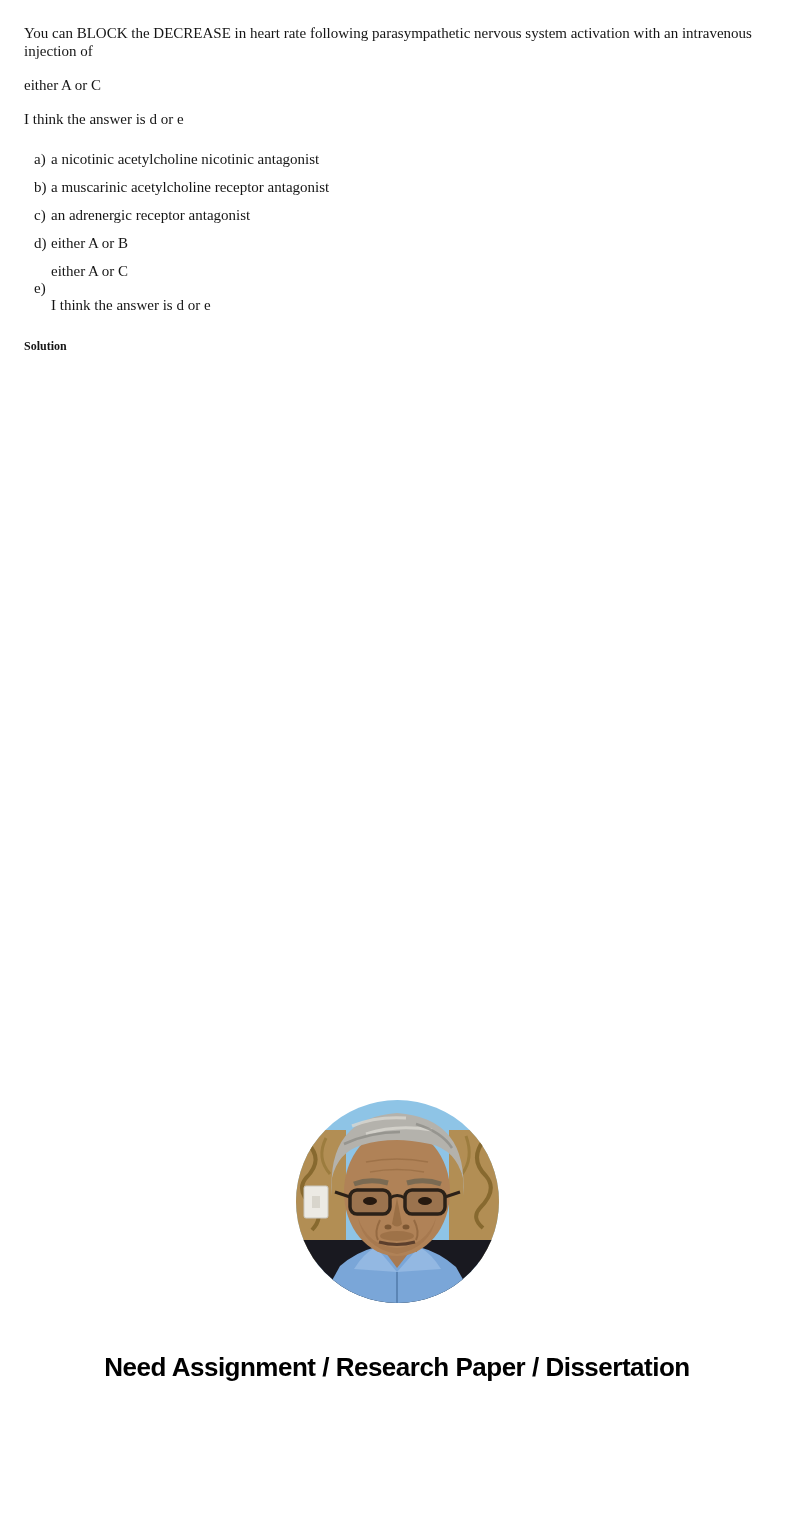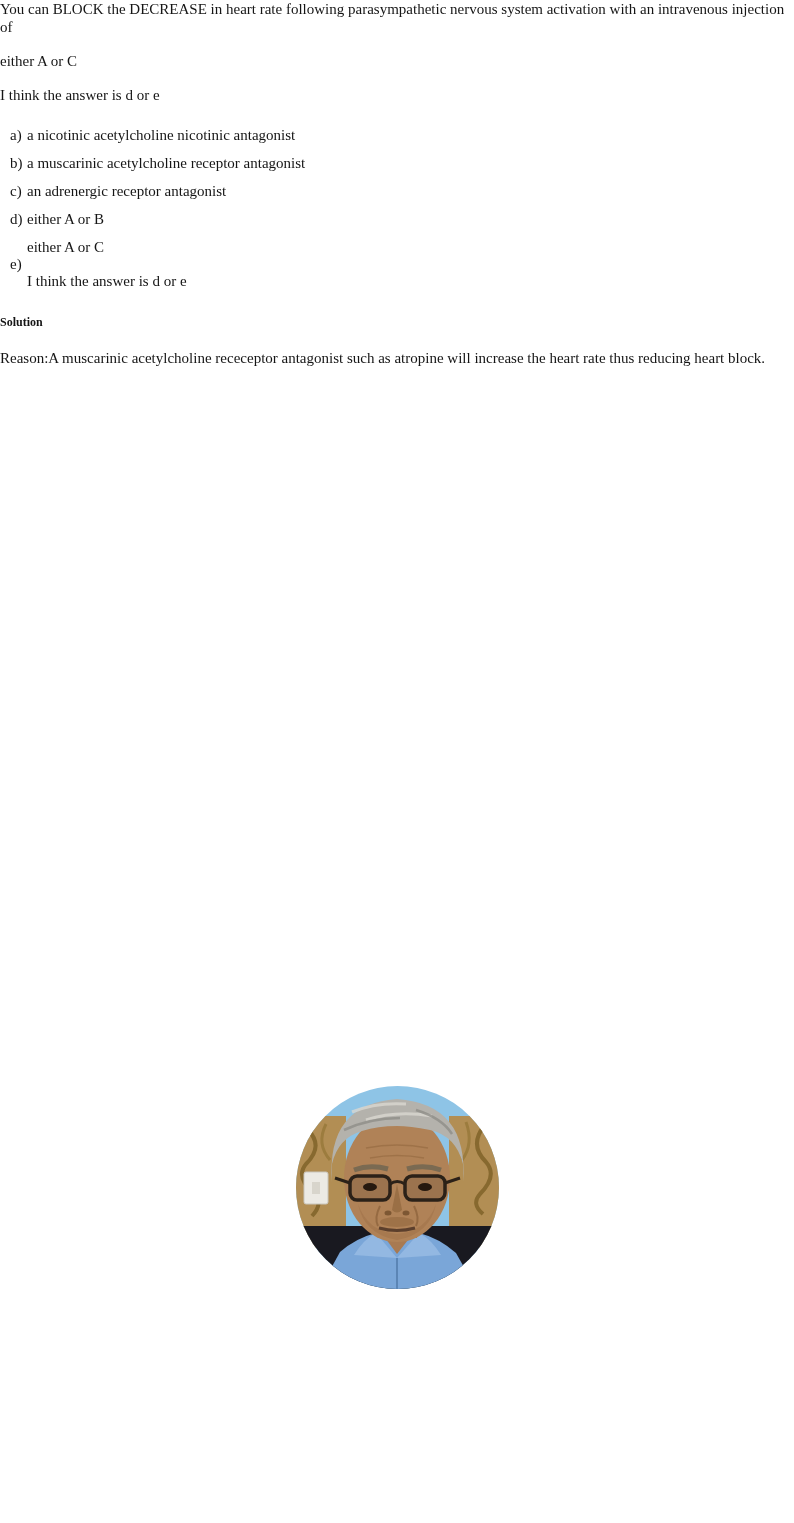--- a/index.html
+++ b/index.html
@@ -6,21 +6,21 @@
   html, body { margin: 0; padding: 0; }
   body {
     width: 794px;
     height: 1523px;
     background: #ffffff;
     color: #151515;
     font-family: "Liberation Serif", serif;
     font-size: 15px;
     overflow: hidden;
   }
-  .doc { padding: 0; }
+  .doc { padding: 24px; }
   .para { margin: 16px 0; line-height: 18px; }
   .para.first { margin-top: 0; }
   .options { margin: 22px 0 0 10px; }
   .opt { display: flex; align-items: center; line-height: 18px; margin-bottom: 10px; }
   .opt .marker { flex: none; width: 17px; }
   .opt-body { flex: 1; }
   .opt-body .opt-line + .opt-line { margin-top: 16px; }
   .solution-heading {
     font-size: 12px;
     font-weight: bold;
@@ -83,21 +83,20 @@
     <div class="opt">
       <span class="marker">e)</span>
       <div class="opt-body">
         <div class="opt-line">either A or C</div>
         <div class="opt-line">I think the answer is d or e</div>
       </div>
     </div>
   </div>
 
   <h3 class="solution-heading">Solution</h3>
-  <p class="reason">Reason:A muscarinic acetylcholine receceptor antagonist such as atropine will increase the heart rate thus reducing heart block.</p>
 
 </div>
 
 <div class="avatar-wrap">
   <svg width="203" height="203" viewBox="0 0 203 203" role="img">
     <defs>
       <clipPath id="avclip">
           <circle cx="101.5" cy="101.5" r="101.5"></circle>
         </clipPath>
     </defs>
@@ -151,13 +150,14 @@
 
       <path d="M84 120 Q78 132 82 140 M118 120 Q124 132 120 140" stroke="#835a34" stroke-width="2" fill="none" opacity="0.6"></path>
 
       <ellipse cx="101" cy="136" rx="17" ry="5" fill="#8a6038" opacity="0.45"></ellipse>
       <path d="M83 142 Q101 147 119 142" stroke="#5c3f2c" stroke-width="3" fill="none"></path>
     </g>
   </svg>
 </div>
 
 <div class="footer">
+  <div class="footer-line">Need Assignment / Research Paper / Dissertation</div>
 </div>
 
 </body></html>

